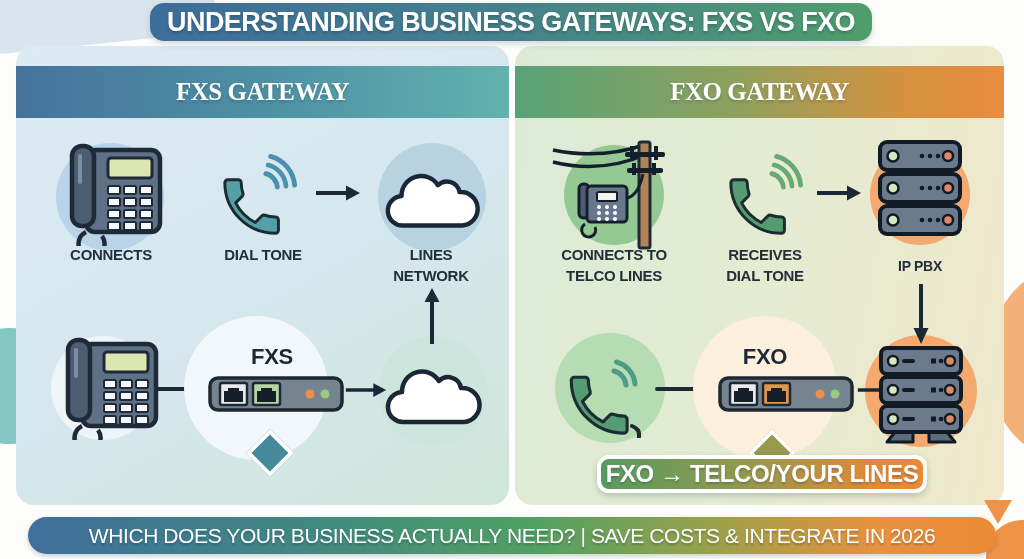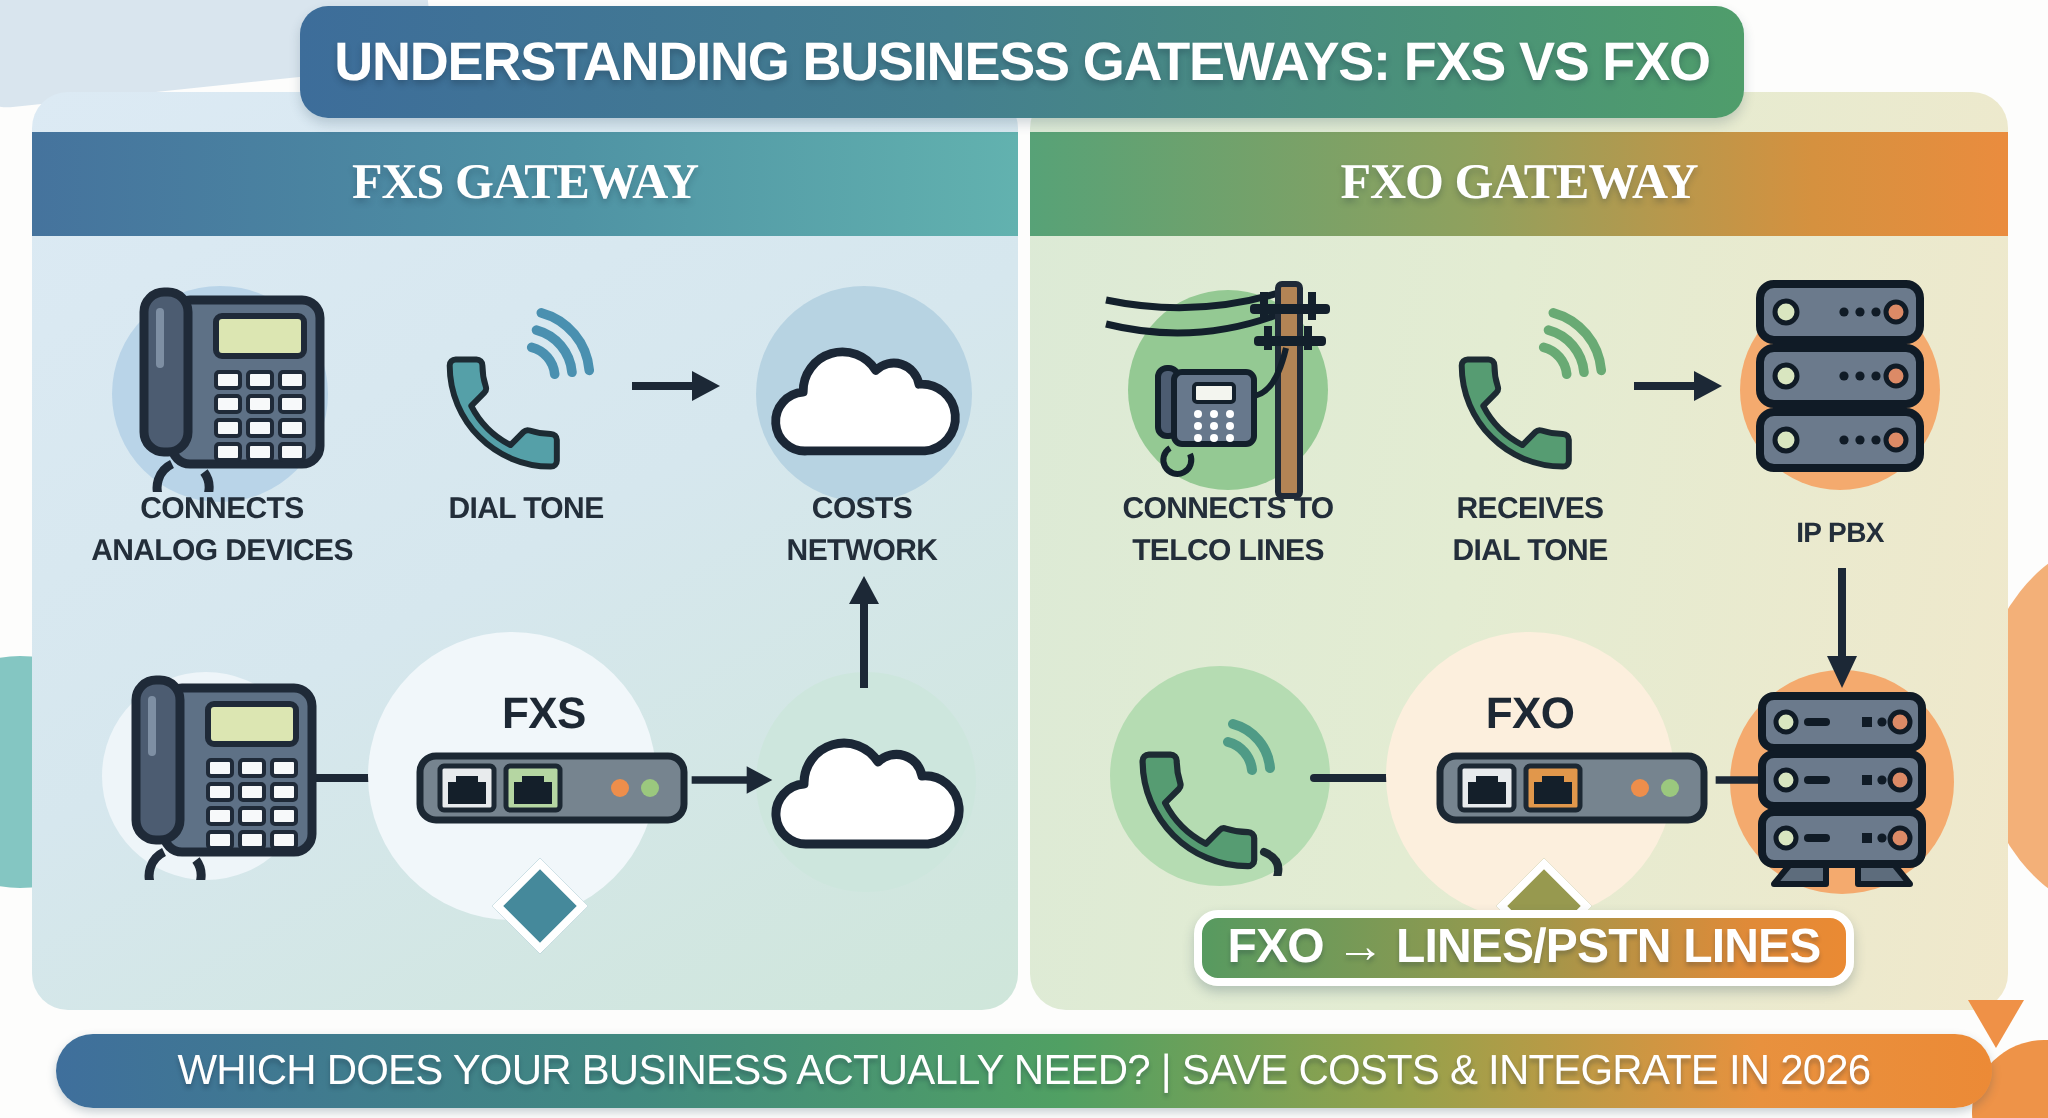--- a/index.html
+++ b/index.html
@@ -17,21 +17,21 @@
   .panel{position:absolute;top:46px;height:459px;border-radius:18px;overflow:hidden;z-index:1;}
   #panel-fxs{left:16px;width:493px;background:linear-gradient(150deg,#dceaf4 0%,#d6e7ee 50%,#cfe6da 100%);}
   #panel-fxo{left:515px;width:489px;background:linear-gradient(100deg,#dcead6 0%,#e3ecd2 45%,#f0e8cb 100%);}
   .panel-header{position:absolute;left:0;right:0;top:20px;height:52px;
     display:flex;align-items:center;justify-content:center;
     color:#fff;font-weight:bold;font-size:25px;letter-spacing:-0.5px;
     text-shadow:0 2px 3px rgba(20,40,60,.25);font-family:Liberation Serif, serif;}
   #panel-fxs .panel-header{background:linear-gradient(90deg,#45739d 0%,#4f93a4 55%,#62b2af 100%);}
   #panel-fxo .panel-header{background:linear-gradient(90deg,#57a277 0%,#8fa15e 45%,#d5913f 80%,#ea8c3e 100%);}
   
-  #title-banner{position:absolute;left:150px;top:3px;width:722px;height:56px;border-radius:14px;
+  #title-banner{position:absolute;left:150px;top:3px;width:722px;height:38px;border-radius:14px;
     background:linear-gradient(90deg,#3d6d9a 0%,#447f8f 45%,#4f9d6b 100%);
     display:flex;align-items:center;justify-content:center;z-index:5;
     color:#fff;font-weight:bold;font-size:27px;letter-spacing:-0.6px;
     text-shadow:0 2px 3px rgba(20,40,60,.3);box-shadow:0 3px 6px rgba(40,70,90,.2);}
   #footer-banner{position:absolute;left:28px;top:517px;width:968px;height:37px;border-radius:22px;
     background:linear-gradient(90deg,#3f6f9c 0%,#41897f 30%,#50a063 52%,#97a14b 70%,#e8913e 88%,#ec8a36 100%);
     display:flex;align-items:center;justify-content:center;z-index:5;
     color:#fff;font-weight:normal;font-size:21px;letter-spacing:-0.4px;
     text-shadow:0 2px 2px rgba(20,40,60,.3);box-shadow:0 2px 5px rgba(40,70,90,.25);}
   .ribbon-tri{position:absolute;left:984px;top:500px;width:0;height:0;z-index:4;
@@ -90,21 +90,20 @@
         <rect x="56" y="70" width="12" height="8" rx="1.5"></rect>
           <rect x="72" y="70" width="12" height="8" rx="1.5"></rect>
           <rect x="88" y="70" width="12" height="8" rx="1.5"></rect>
         <rect x="56" y="82" width="12" height="8" rx="1.5"></rect>
           <rect x="72" y="82" width="12" height="8" rx="1.5"></rect>
           <rect x="88" y="82" width="12" height="8" rx="1.5"></rect>
       </g>
     </svg>
     <div class="flabel" style="left:5px;top:198px;width:180px;">
       <div>CONNECTS</div>
-      <div>ANALOG DEVICES</div>
     </div>
 
     <svg class="icon-svg" style="left:196px;top:96px;" width="100" height="96" viewBox="0 0 100 100">
       <g fill="none" stroke="#4a90b0" stroke-width="5" stroke-linecap="round">
         <path d="M54 33 A16 16 0 0 1 66 47"></path>
         <path d="M56.5 24 A25 25 0 0 1 75 46"></path>
         <path d="M59 15 A34 34 0 0 1 84 45"></path>
       </g>
       <g transform="translate(2,30) scale(3.1)">
         <path d="M6.62 10.79c1.44 2.83 3.76 5.14 6.59 6.59l2.2-2.2c.27-.27.67-.36 1.02-.24 1.12.37 2.33.57 3.57.57.55 0 1 .45 1 1V20c0 .55-.45 1-1 1-9.39 0-17-7.61-17-17 0-.55.45-1 1-1h3.5c.55 0 1 .45 1 1 0 1.25.2 2.45.57 3.57.11.35.03.74-.25 1.02l-2.2 2.2z" fill="#55a0a8" stroke="#1d2b33" stroke-width="1" stroke-linejoin="round"></path>
@@ -117,21 +116,21 @@
     <svg class="icon-svg" style="left:298px;top:138px;" width="48" height="18" viewBox="0 0 48 18">
       <line x1="2" y1="9" x2="34" y2="9" stroke="#1c2836" stroke-width="4"></line>
         <polygon points="32,1.5 46,9 32,16.5" fill="#1c2836"></polygon>
     </svg>
 
     <div class="icircle" style="left:362px;top:97px;width:108px;height:108px;background:#b7d3e2;"></div>
     <svg class="icon-svg" style="left:364px;top:112px;" width="104" height="80" viewBox="0 0 106 80">
       <path d="M24 68 A15 15 0 0 1 22 38 A20 20 0 0 1 59 27 A13 13 0 0 1 81 34 A13 13 0 0 1 84 68 Z" fill="#ffffff" stroke="#1b2736" stroke-width="4.5" stroke-linejoin="round"></path>
     </svg>
     <div class="flabel" style="left:325px;top:198px;width:180px;">
-      <div>COSTS</div>
+      <div>LINES</div>
       <div>NETWORK</div>
     </div>
 
     <svg class="icon-svg" style="left:407px;top:240px;" width="18" height="60" viewBox="0 0 18 60">
       <line x1="9" y1="58" x2="9" y2="14" stroke="#1c2836" stroke-width="4"></line>
         <polygon points="1.5,16 9,2 16.5,16" fill="#1c2836"></polygon>
     </svg>
 
     <div class="icircle" style="left:35px;top:290px;width:104px;height:104px;background:#eef5f9;"></div>
     <svg class="icon-svg" style="left:32px;top:288px;" width="116" height="106" viewBox="0 0 116 106">
@@ -326,21 +325,21 @@
         <circle cx="14" cy="73" r="5" fill="#d9e6c0" stroke="#101b26" stroke-width="2.5"></circle>
         <rect x="23" y="71" width="13" height="4" rx="2" fill="#101b26"></rect>
         <rect x="52" y="70.5" width="5" height="5" fill="#101b26"></rect>
           <circle cx="62" cy="73" r="2.3" fill="#101b26"></circle>
         <circle cx="71" cy="73" r="5" fill="#dc8a66" stroke="#101b26" stroke-width="2.5"></circle>
       </g>
     </svg>
 
     <div class="badge-tail" style="left:240px;background:#97994f;"></div>
     <div id="badge-fxo" class="badge">
-      <span>FXO → LINES/PSTN LINES</span>
+      <span>FXO → TELCO/YOUR LINES</span>
     </div>
   </div>
 
   <div id="title-banner">
     <span>UNDERSTANDING BUSINESS GATEWAYS: FXS VS FXO</span>
   </div>
   <div id="footer-banner">
     <span>WHICH DOES YOUR BUSINESS ACTUALLY NEED? | SAVE COSTS &amp; INTEGRATE IN 2026</span>
   </div>
 

